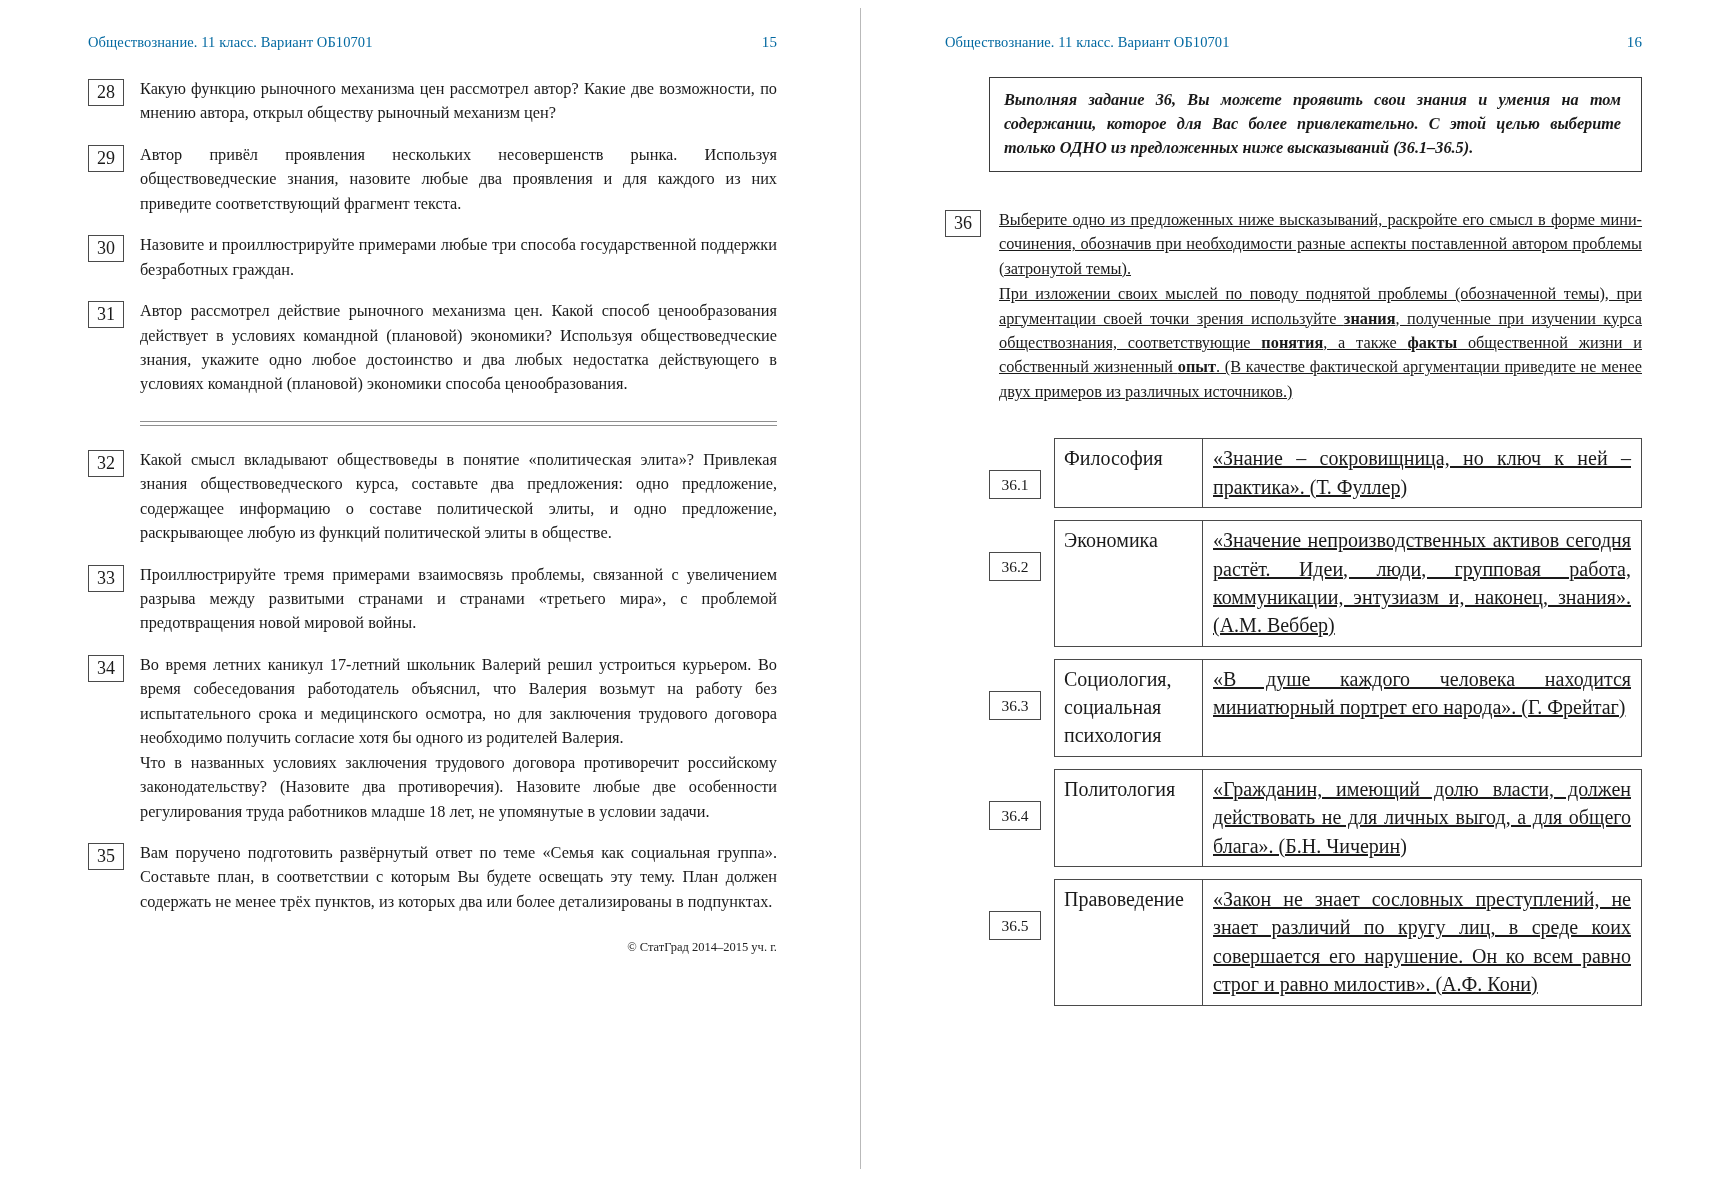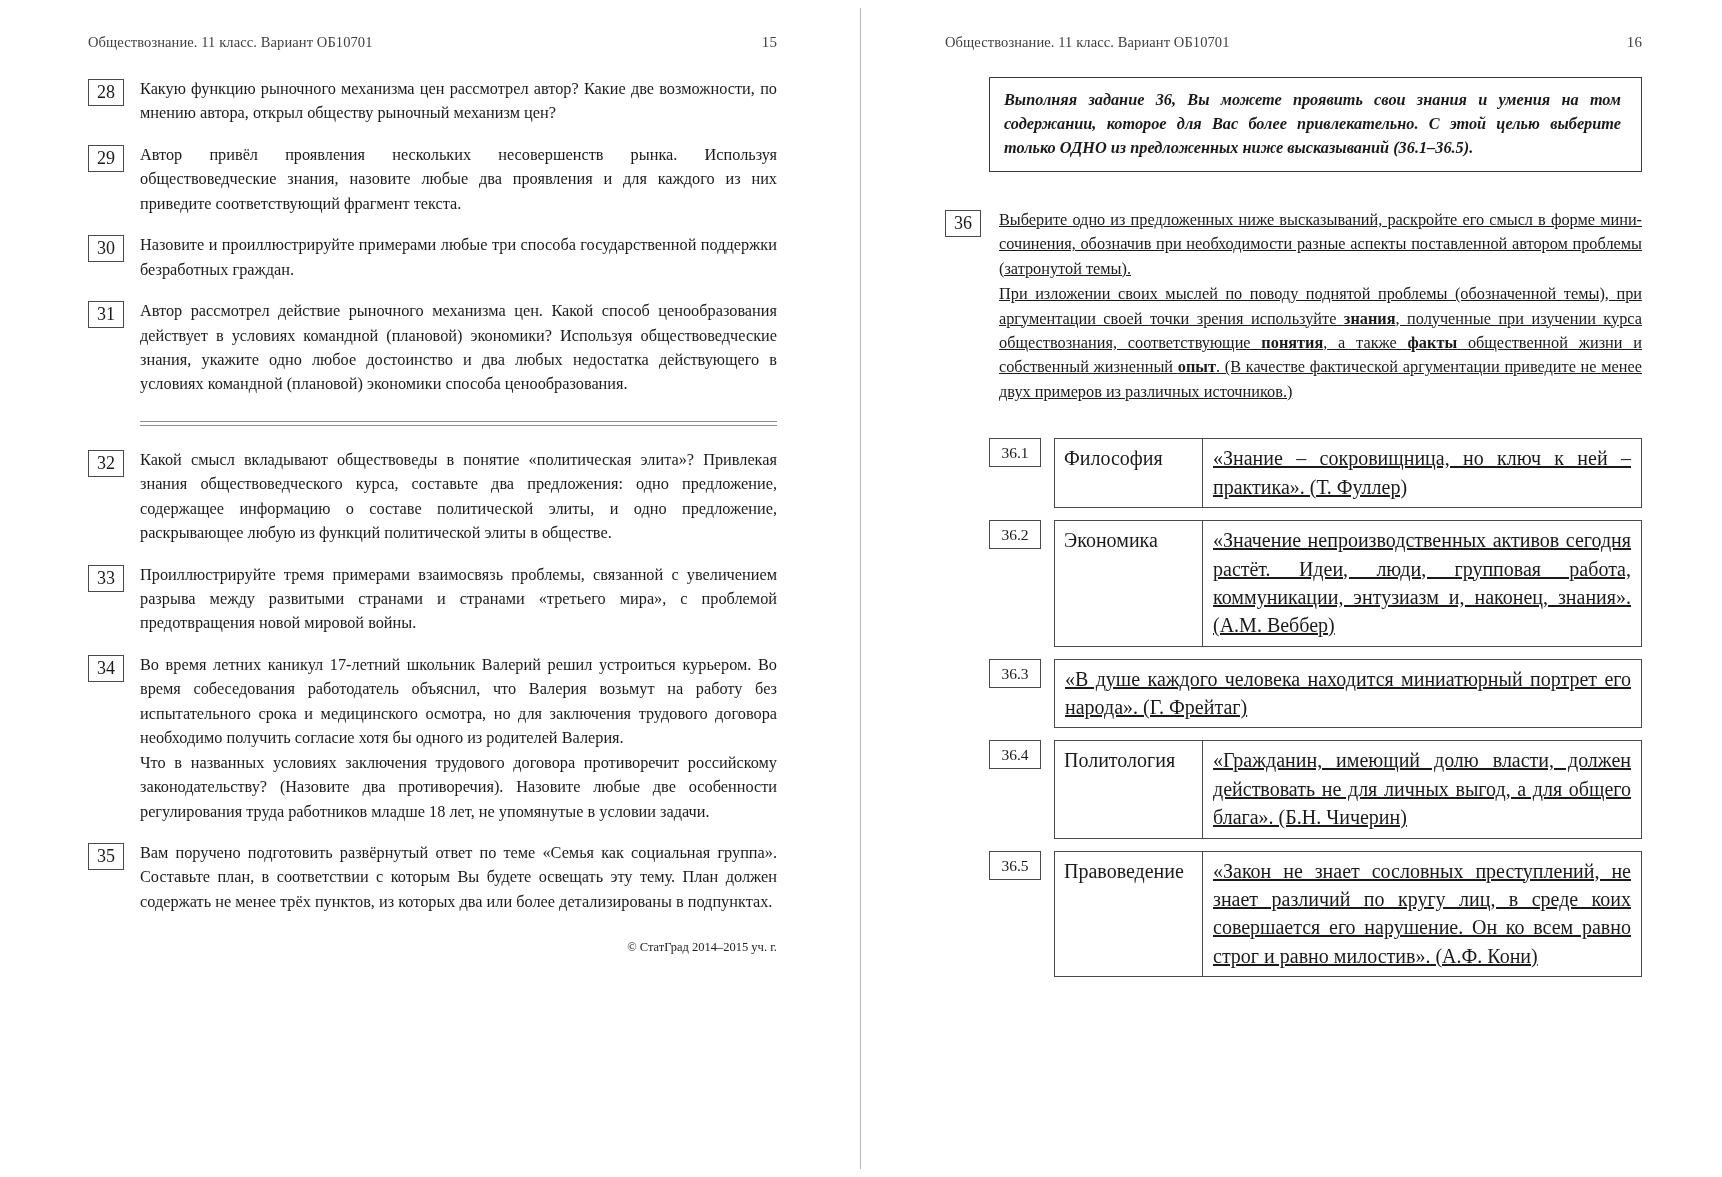--- a/index.html
+++ b/index.html
@@ -40,21 +40,21 @@
     bottom: 8px;
     width: 1px;
     background: #b9b9b9;
   }
   .running-head {
     display: flex;
     justify-content: space-between;
     align-items: baseline;
     font-size: 14.5px;
     letter-spacing: 0.1px;
-    color: #404040;
+    color: #0369a1;
     margin-bottom: 26px;
   }
   .running-head .pageno {
     font-size: 15px;
   }
 
   
   .task {
     display: flex;
     align-items: flex-start;
@@ -139,20 +139,21 @@
   .quote-num {
     flex: 0 0 auto;
     width: 50px;
     height: 27px;
     border: 1px solid #4a4a4a;
     font-size: 15.5px;
     line-height: 27px;
     text-align: center;
     margin-right: 13px;
     background: #fff;
+    margin-top: 32px;
   }
   .quote-field {
     flex: 0 0 auto;
     width: 148px;
     border: 1px solid #4a4a4a;
     border-right: none;
     padding: 5px 8px 6px 9px;
     font-size: 20px;
     line-height: 1.42;
     box-sizing: border-box;
@@ -270,20 +271,21 @@
       </div>
 
       <div class="quote-row">
         <div class="quote-num">36.2</div>
         <div class="quote-field">Экономика</div>
         <div class="quote-text">«Значение непроизводственных активов сегодня растёт. Идеи, люди, групповая работа, коммуникации, энтузиазм и, наконец, знания». (А.М. Веббер)</div>
       </div>
 
       <div class="quote-row">
         <div class="quote-num">36.3</div>
+        <div class="quote-field">Социология, социальная психология</div>
         <div class="quote-text">«В душе каждого человека находится миниатюрный портрет его народа». (Г. Фрейтаг)</div>
       </div>
 
       <div class="quote-row">
         <div class="quote-num">36.4</div>
         <div class="quote-field">Политология</div>
         <div class="quote-text">«Гражданин, имеющий долю власти, должен действовать не для личных выгод, а для общего блага». (Б.Н. Чичерин)</div>
       </div>
 
       <div class="quote-row">

